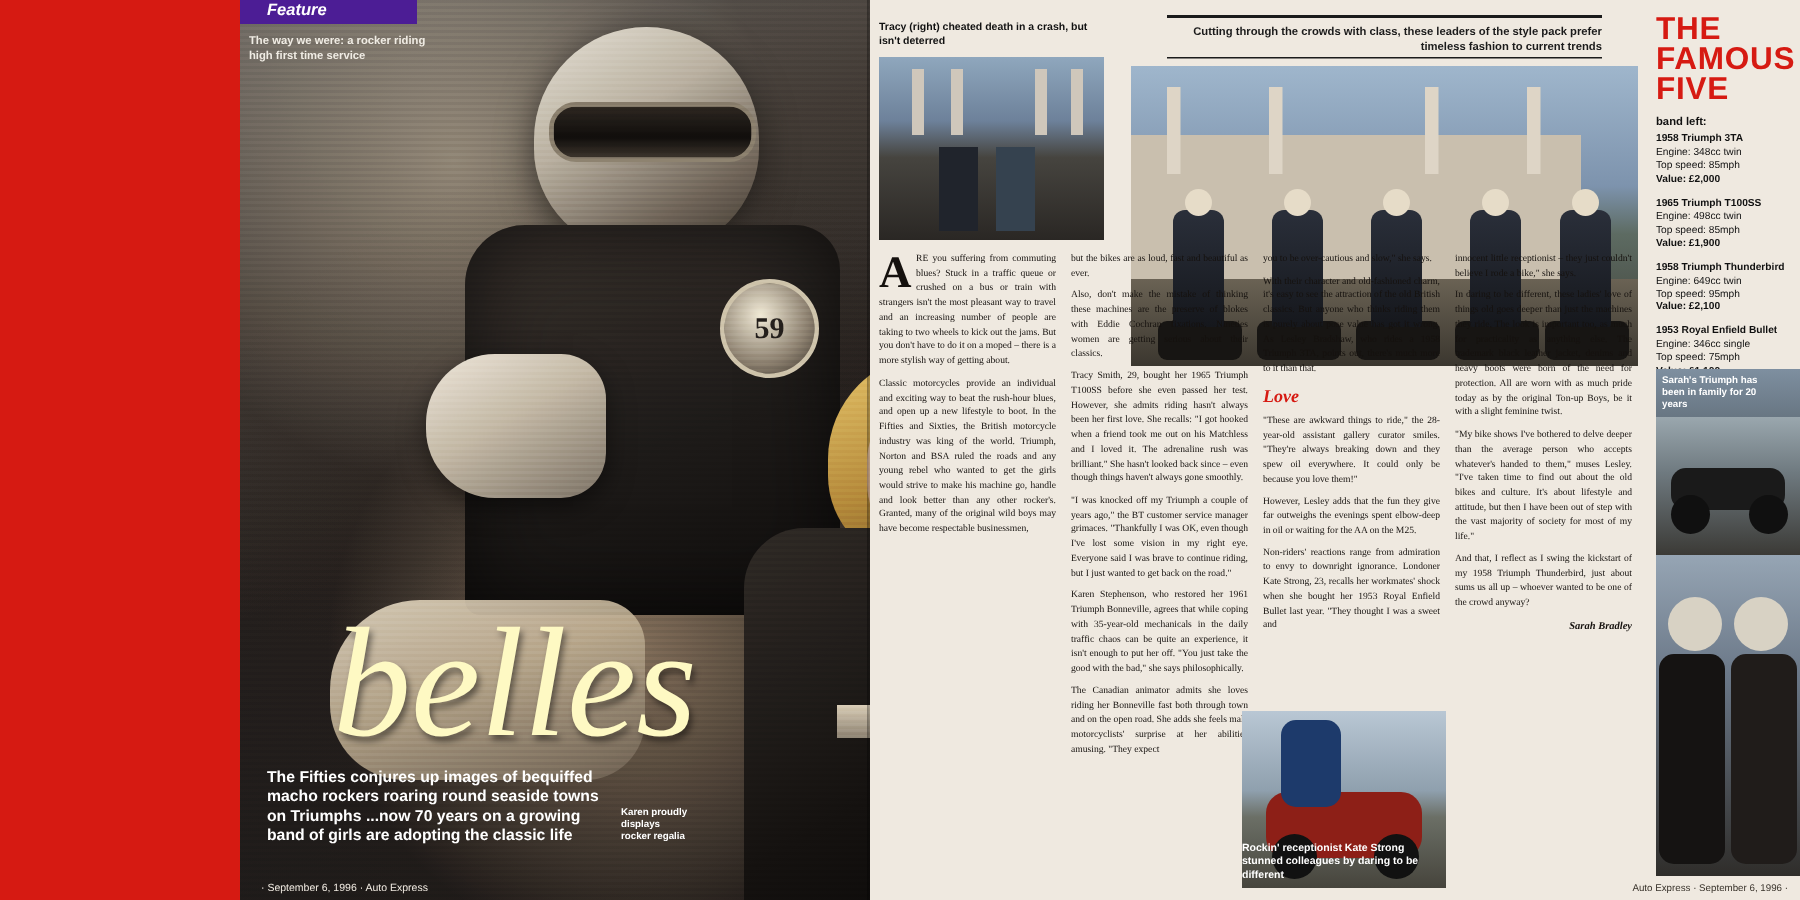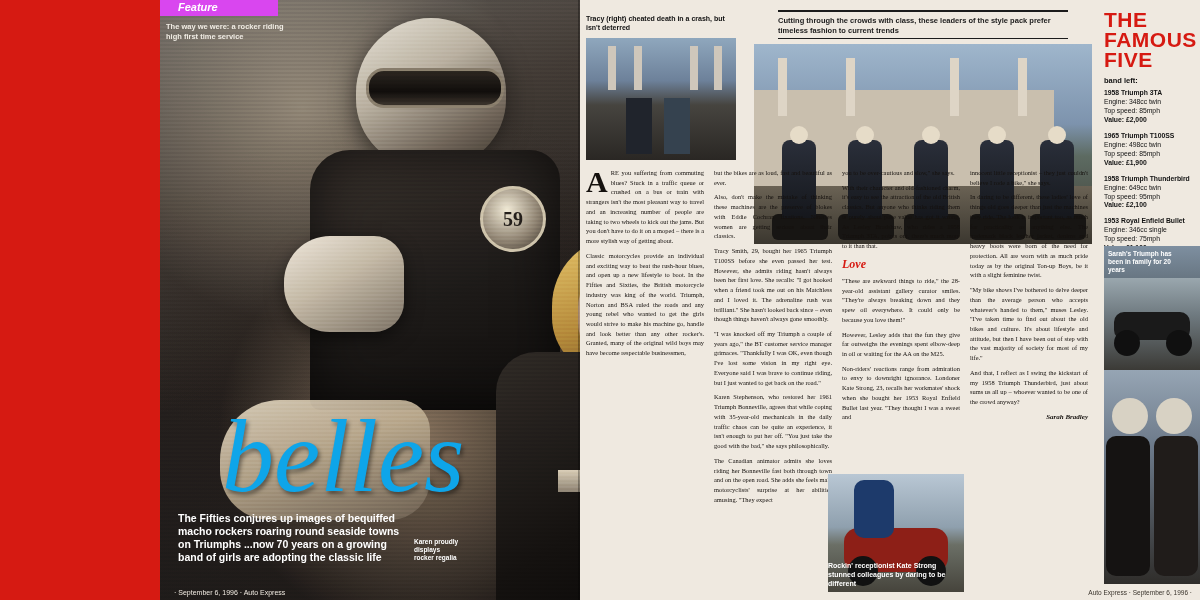--- a/index.html
+++ b/index.html
@@ -77,57 +77,57 @@
     position:absolute;left:60px;top:400px;width:210px;height:120px;border-radius:60px 30px 40px 50px;
     background:linear-gradient(160deg,#e8dcc6 0%,#bfae92 45%,#6d6052 100%);
     opacity:.9;
   }
   .leftgrain{
     position:absolute;inset:0;
     background:repeating-linear-gradient(0deg,rgba(255,255,255,.03) 0 2px,rgba(0,0,0,.03) 2px 4px);
     mix-blend-mode:overlay;
   }
   .feature-tab{
-    position:absolute;left:0;top:0;width:118px;height:16px;background:#d946ef;
+    position:absolute;left:0;top:0;width:118px;height:16px;background:#4c1d95;
   }
   .feature-tab span{
     position:absolute;left:18px;top:1px;color:#fff;font:700 11px "Liberation Sans",sans-serif;font-style:italic;
   }
   .wewere{
     position:absolute;left:6px;top:22px;width:120px;color:#f0ece4;
     font:700 7.5px/1.35 "Liberation Sans",sans-serif;
   }
   .hells{
     position:absolute;left:54px;top:378px;
     color:#d61a12;font:900 64px/1 "Liberation Sans",sans-serif;letter-spacing:1px;
     text-shadow:2px 2px 0 rgba(0,0,0,.25);
   }
   .belles{
     position:absolute;left:62px;top:404px;
-    color:#0ea5e9;font:400 104px/1 "Liberation Serif",serif;font-style:italic;
+    color:#fef9c3;font:400 104px/1 "Liberation Serif",serif;font-style:italic;
     text-shadow:2px 3px 4px rgba(0,0,0,.45);
   }
   .standfirst{
     position:absolute;left:18px;top:512px;width:230px;color:#fff;
     font:700 10.5px/1.25 "Liberation Sans",sans-serif;
   }
   .karen-cap{
     position:absolute;left:254px;top:538px;width:46px;color:#fff;
     font:700 6.5px/1.2 "Liberation Sans",sans-serif;
   }
   .leftfoot{
     position:absolute;left:14px;bottom:4px;color:#efe9e0;
     font:400 7px "Liberation Sans",sans-serif;
   }
   
   .rightpage{
     position:absolute;left:420px;top:0;width:620px;height:600px;background:#efe9e0;
   }
   .kicker{
-    position:absolute;left:198px;top:16px;width:290px;text-align:left;
+    position:absolute;left:198px;top:16px;width:290px;text-align:right;
     color:#1b1b1b;font:700 7.5px/1.3 "Liberation Sans",sans-serif;
   }
   .kicker-rule-t{position:absolute;left:198px;top:10px;width:290px;height:2px;background:#1b1b1b;}
   .kicker-rule-b{position:absolute;left:198px;top:38px;width:290px;height:1px;background:#1b1b1b;}
 
   .cap-tracy{
     position:absolute;left:6px;top:14px;width:150px;
     color:#111;font:700 7px/1.3 "Liberation Sans",sans-serif;
   }
   .photo-tracy{

